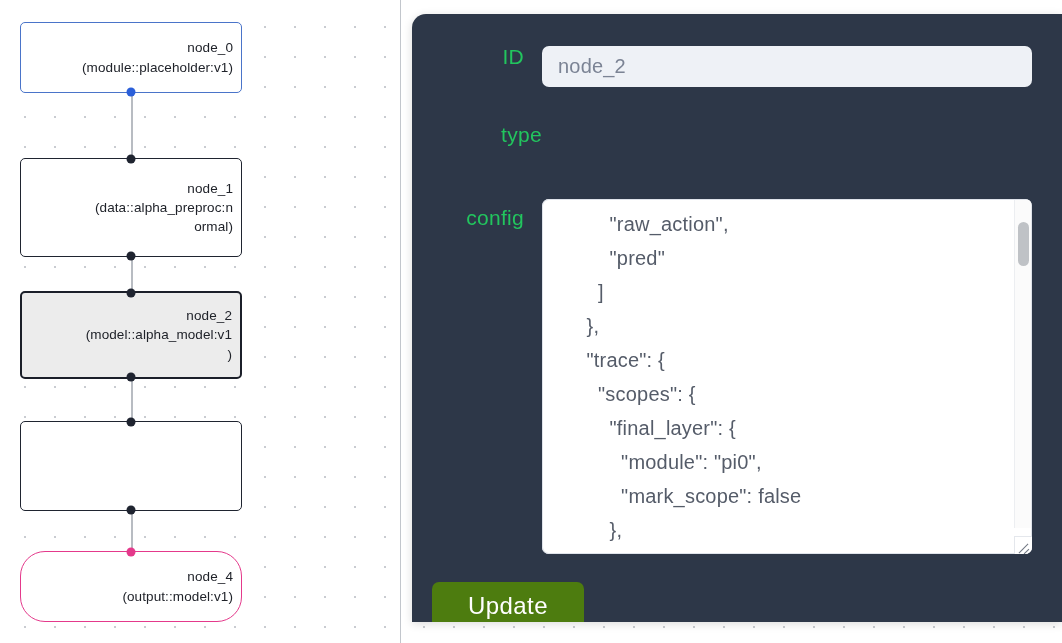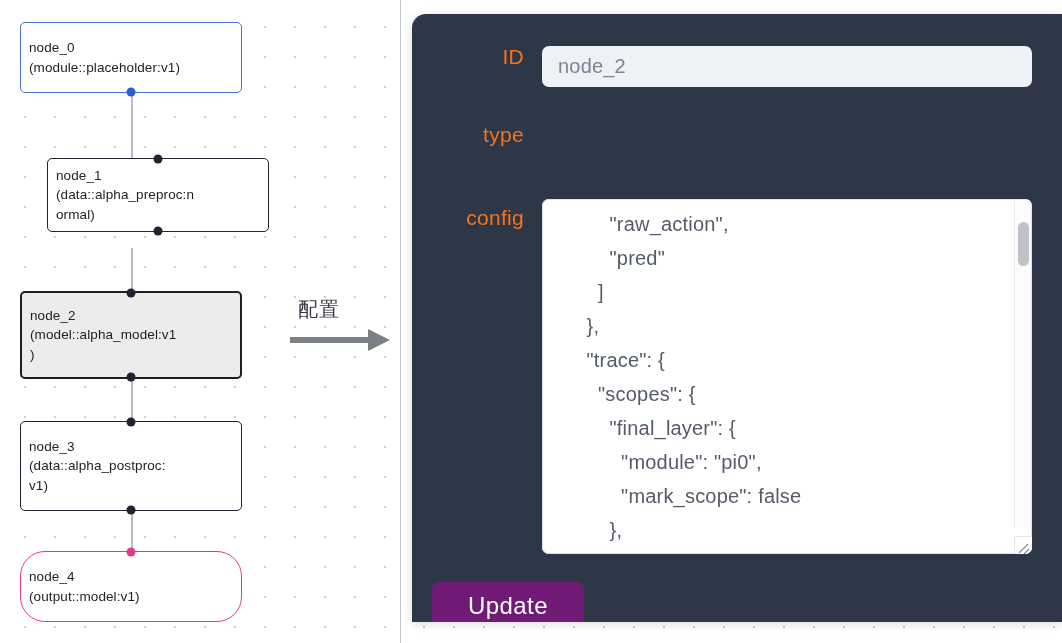--- a/index.html
+++ b/index.html
@@ -53,21 +53,21 @@
   
   .node {
     position: absolute;
     width: 222px;
     background: #ffffff;
     border: 1.6px solid #1f2430;
     border-radius: 5px;
     display: flex;
     align-items: center;
     justify-content: center;
-    text-align: left;
+    text-align: right;
     font-size: 13.5px;
     line-height: 1.42;
     color: #20232a;
     letter-spacing: .1px;
     padding: 4px 8px;
   }
   .node .label { white-space: pre-line; display: block; width: 100%; }
 
   .node.start  { border-color: #4a74c9; }
   .node.end    { border-color: #e4398b; }
@@ -130,41 +130,41 @@
   .form-row {
     position: absolute;
     display: flex;
     align-items: flex-start;
   }
 
   .form-label {
     width: 112px;
     text-align: right;
     padding-right: 18px;
-    color: #f97316;
+    color: #22c55e;
     font-size: 21px;
     line-height: 1;
     letter-spacing: .3px;
   }
 
   .text-input {
     width: 490px;
     height: 41px;
     background: #eef1f6;
     border: none;
     border-radius: 7px;
     font-size: 20px;
     color: #7b8394;
     padding: 0 16px;
     font-family: "Liberation Sans", "DejaVu Sans", sans-serif;
     letter-spacing: .2px;
   }
 
   #row-id { left: 18px; top: 32px; }
-  #row-type { left: 18px; top: 110px; }
+  #row-type { left: 36px; top: 110px; }
   #row-config { left: 18px; top: 185px; }
 
   #row-config .form-label { padding-top: 8px; text-align: right; }
 
   .textarea-wrap {
     position: relative;
     width: 490px;
     height: 355px;
     background: #ffffff;
     border-radius: 7px;
@@ -226,21 +226,21 @@
   }
   #config-resize-handle::after {
     width: 7px; right: 2px; bottom: 2px;
     transform: rotate(-45deg);
   }
 
   #update-button {
     position: absolute;
     left: 20px; top: 568px;
     width: 152px; height: 48px;
-    background: #701a75;
+    background: #4d7c0f;
     border: none;
     border-radius: 7px 7px 0 0;
     color: #ffffff;
     font-size: 24px;
     font-family: "Liberation Sans", "DejaVu Sans", sans-serif;
     letter-spacing: .4px;
     cursor: pointer;
     text-align: center;
     line-height: 44px;
   }
@@ -255,52 +255,44 @@
     <div class="edge" style="top:93px;  height:66px;"></div>
     <div class="edge" style="top:248px; height:46px;"></div>
     <div class="edge" style="top:377px; height:42px;"></div>
     <div class="edge" style="top:512px; height:38px;"></div>
 
     <div class="node start" style="left:20px; top:22px; height:71px;">
       <span class="label"><span>node_0</span><br><span>(module::placeholder:v1)</span></span>
       <div class="handle blue bottom"></div>
     </div>
 
-    <div class="node" style="left:20px; top:158px; height:74px;margin-left:27px;">
+    <div class="node" style="left:20px; top:158px; height:99px;">
       <span class="label"><span>node_1</span><br><span>(data::alpha_preproc:n
 ormal)</span></span>
       <div class="handle top"></div>
       <div class="handle bottom"></div>
     </div>
 
     <div class="node selected" style="left:20px; top:291px; height:88px;">
       <span class="label"><span>node_2</span><br><span>(model::alpha_model:v1
 )</span></span>
       <div class="handle top"></div>
       <div class="handle bottom"></div>
     </div>
 
     <div class="node" style="left:20px; top:421px; height:90px;">
-      <span class="label"><span>node_3</span><br><span>(data::alpha_postproc:
-v1)</span></span>
       <div class="handle top"></div>
       <div class="handle bottom"></div>
     </div>
 
     <div class="node end" style="left:20px; top:551px; height:71px;border-radius:25px;">
       <span class="label"><span>node_4</span><br><span>(output::model:v1)</span></span>
       <div class="handle pink top"></div>
     </div>
 
-    <div id="arrow-annotation">
-      <div id="arrow-label">配置</div>
-      <svg id="arrow-shape" width="104" height="30" viewBox="0 0 104 30">
-        <path d="M0 11 H78 V3 L100 14 L78 25 V17 H0 Z" fill="#7b7f86"></path>
-      </svg>
-    </div>
   </div>
 
   <div id="canvas-divider"></div>
 
   <div id="panel-backdrop"></div>
 
   <div id="config-panel">
 
     <div class="form-row" id="row-id">
       <div class="form-label">ID</div>

